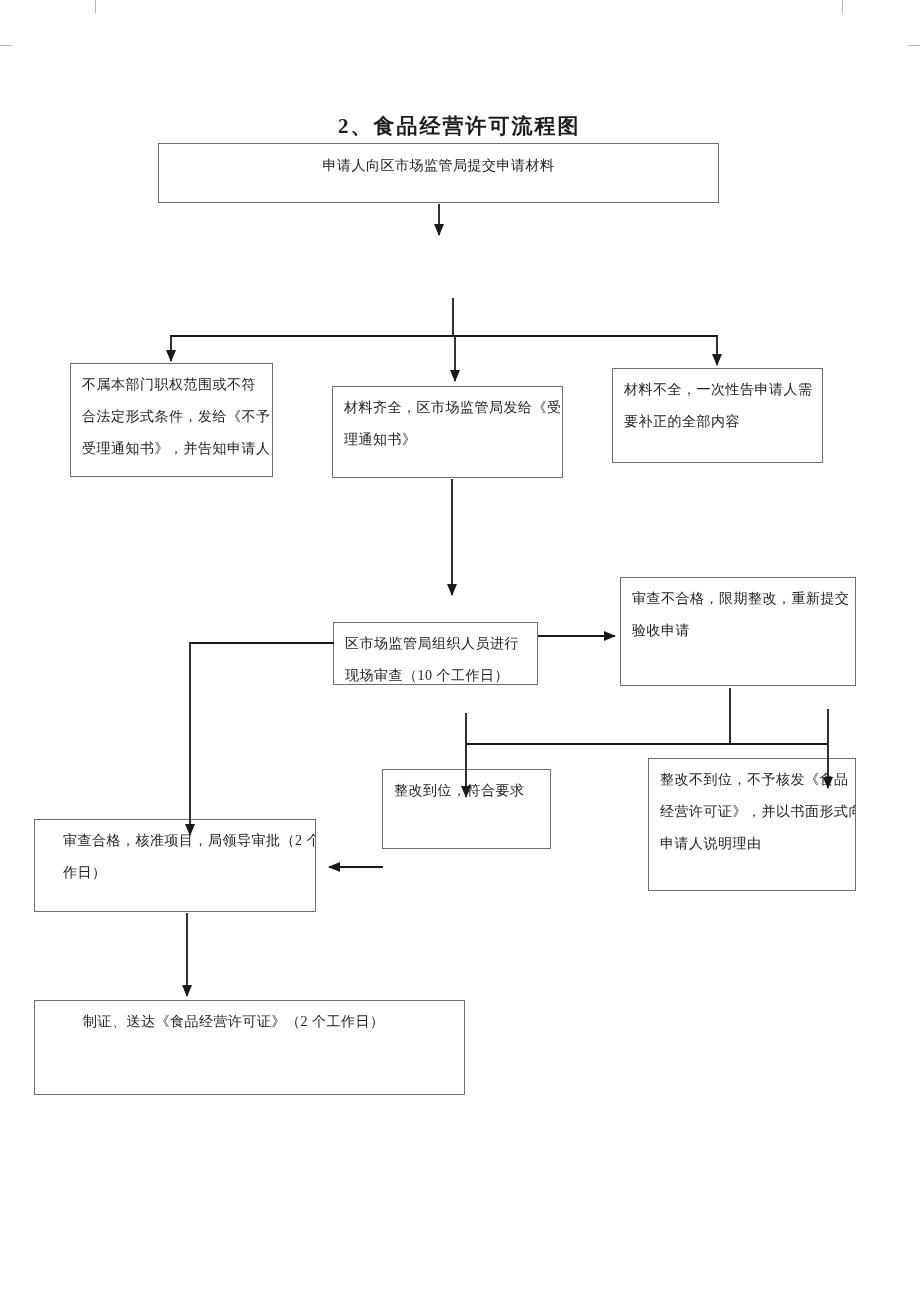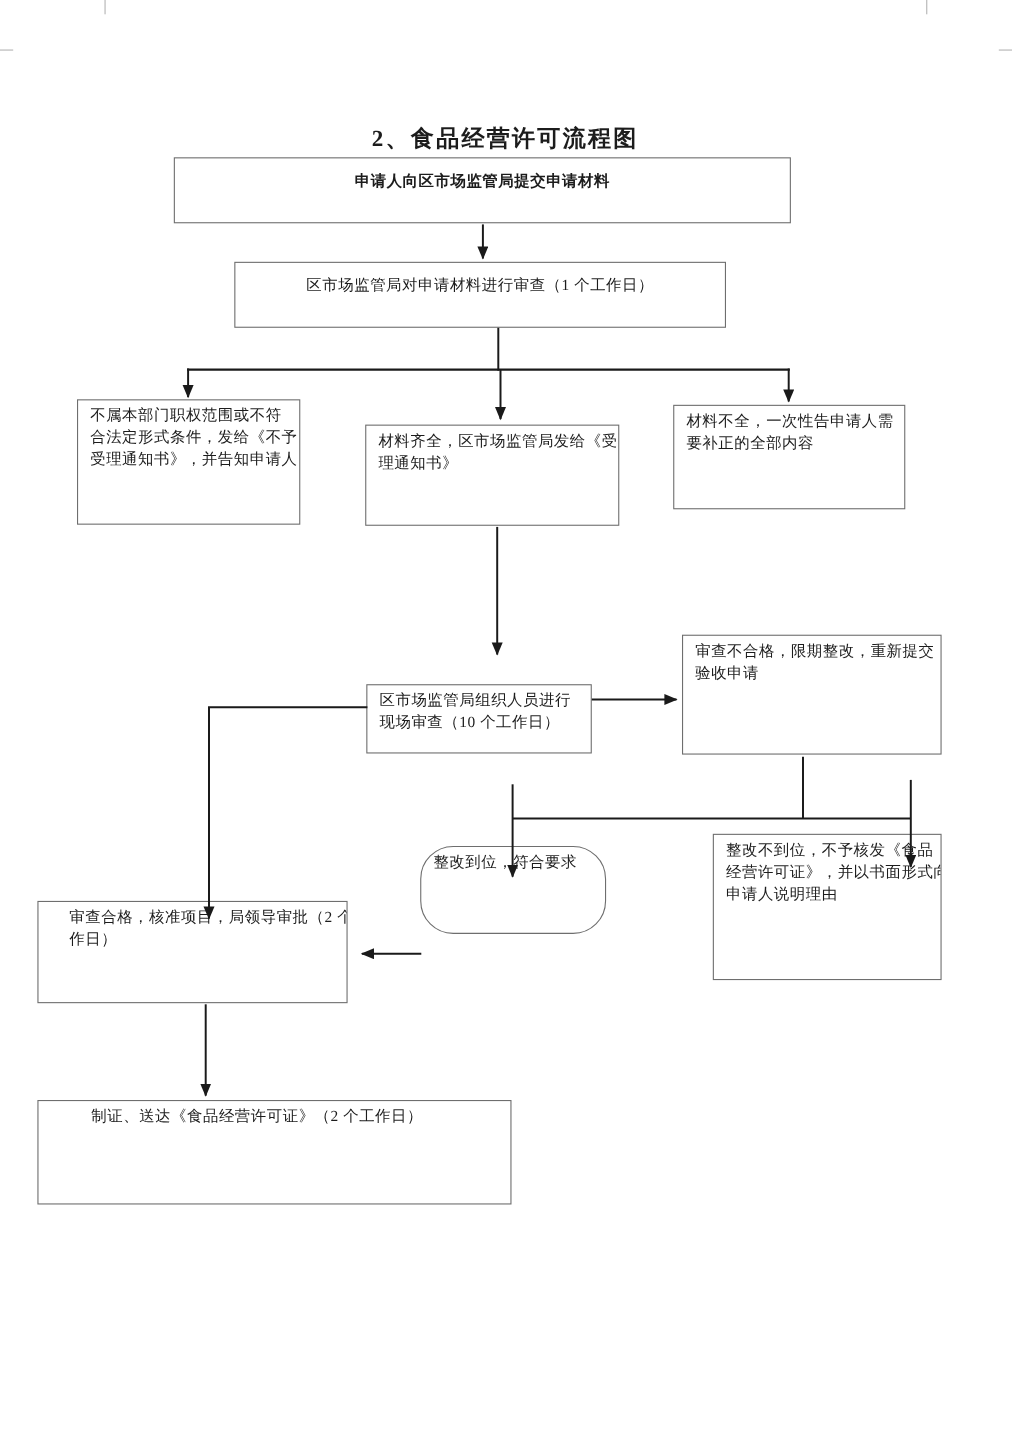--- a/index.html
+++ b/index.html
@@ -25,38 +25,38 @@
     color:var(--text,#161616);
     white-space:pre;
   }
   .box {
     position:absolute;
     border:1px solid var(--box-border,#6e6e6e);
     background:#ffffff;
     color:var(--text,#1c1c1c);
     font-size:14px;
     letter-spacing:0.5px;
-    line-height:20px;
+    line-height:32px;
     padding:5px 11px;
     white-space:pre;
     overflow:hidden;
   }
   .box-center {
     text-align:center;
     line-height:22px;
     padding-top:11px;
   }
-  #node-submit        { left:158px; top:143px;  width:561px; height:60px;font-weight:bold; }
+  #node-submit        { left:158px; top:143px;  width:561px; height:60px; }
   #node-review        { left:213px; top:238px;  width:447px; height:60px; }
   #node-not-accepted  { left:70px;  top:363px;  width:203px; height:114px; }
   #node-accepted      { left:332px; top:386px;  width:231px; height:92px; }
   #node-incomplete    { left:612px; top:368px;  width:211px; height:95px; }
   #node-onsite        { left:333px; top:622px;  width:205px; height:63px; }
   #node-failed        { left:620px; top:577px;  width:236px; height:109px; }
-  #node-rectified     { left:382px; top:769px;  width:169px; height:80px;border-radius:30px; }
+  #node-rectified     { left:382px; top:769px;  width:169px; height:80px; }
   #node-not-rectified { left:648px; top:758px;  width:208px; height:133px; }
   #node-approved      { left:34px;  top:819px;  width:282px; height:93px;padding-left:28px; }
   #node-issue         { left:34px;  top:1000px; width:431px; height:95px;padding-left:48px; }
 
   svg.connectors {
     position:absolute; left:0; top:0; width:920px; height:1301px;
     pointer-events:none; z-index:5;
   }
   .conn { stroke:var(--connector,#1a1a1a); stroke-width:1.8; fill:none; }
   .conn-bar { stroke-width:2; }
@@ -69,21 +69,20 @@
 
   <div class="margin-mark mark-top-left"></div>
   <div class="margin-mark mark-top-right"></div>
   <div class="margin-mark mark-left"></div>
   <div class="margin-mark mark-right"></div>
 
   <div class="title">2、食品经营许可流程图</div>
 
   <div class="box box-center" id="node-submit">申请人向区市场监管局提交申请材料</div>
 
-  <div class="box box-center" id="node-review">区市场监管局对申请材料进行审查（1 个工作日）</div>
 
   <div class="box" id="node-not-accepted">不属本部门职权范围或不符
 合法定形式条件，发给《不予
 受理通知书》，并告知申请人</div>
 
   <div class="box" id="node-incomplete">材料不全，一次性告申请人需
 要补正的全部内容</div>
 
   <div class="box" id="node-accepted">材料齐全，区市场监管局发给《受
 理通知书》</div>

